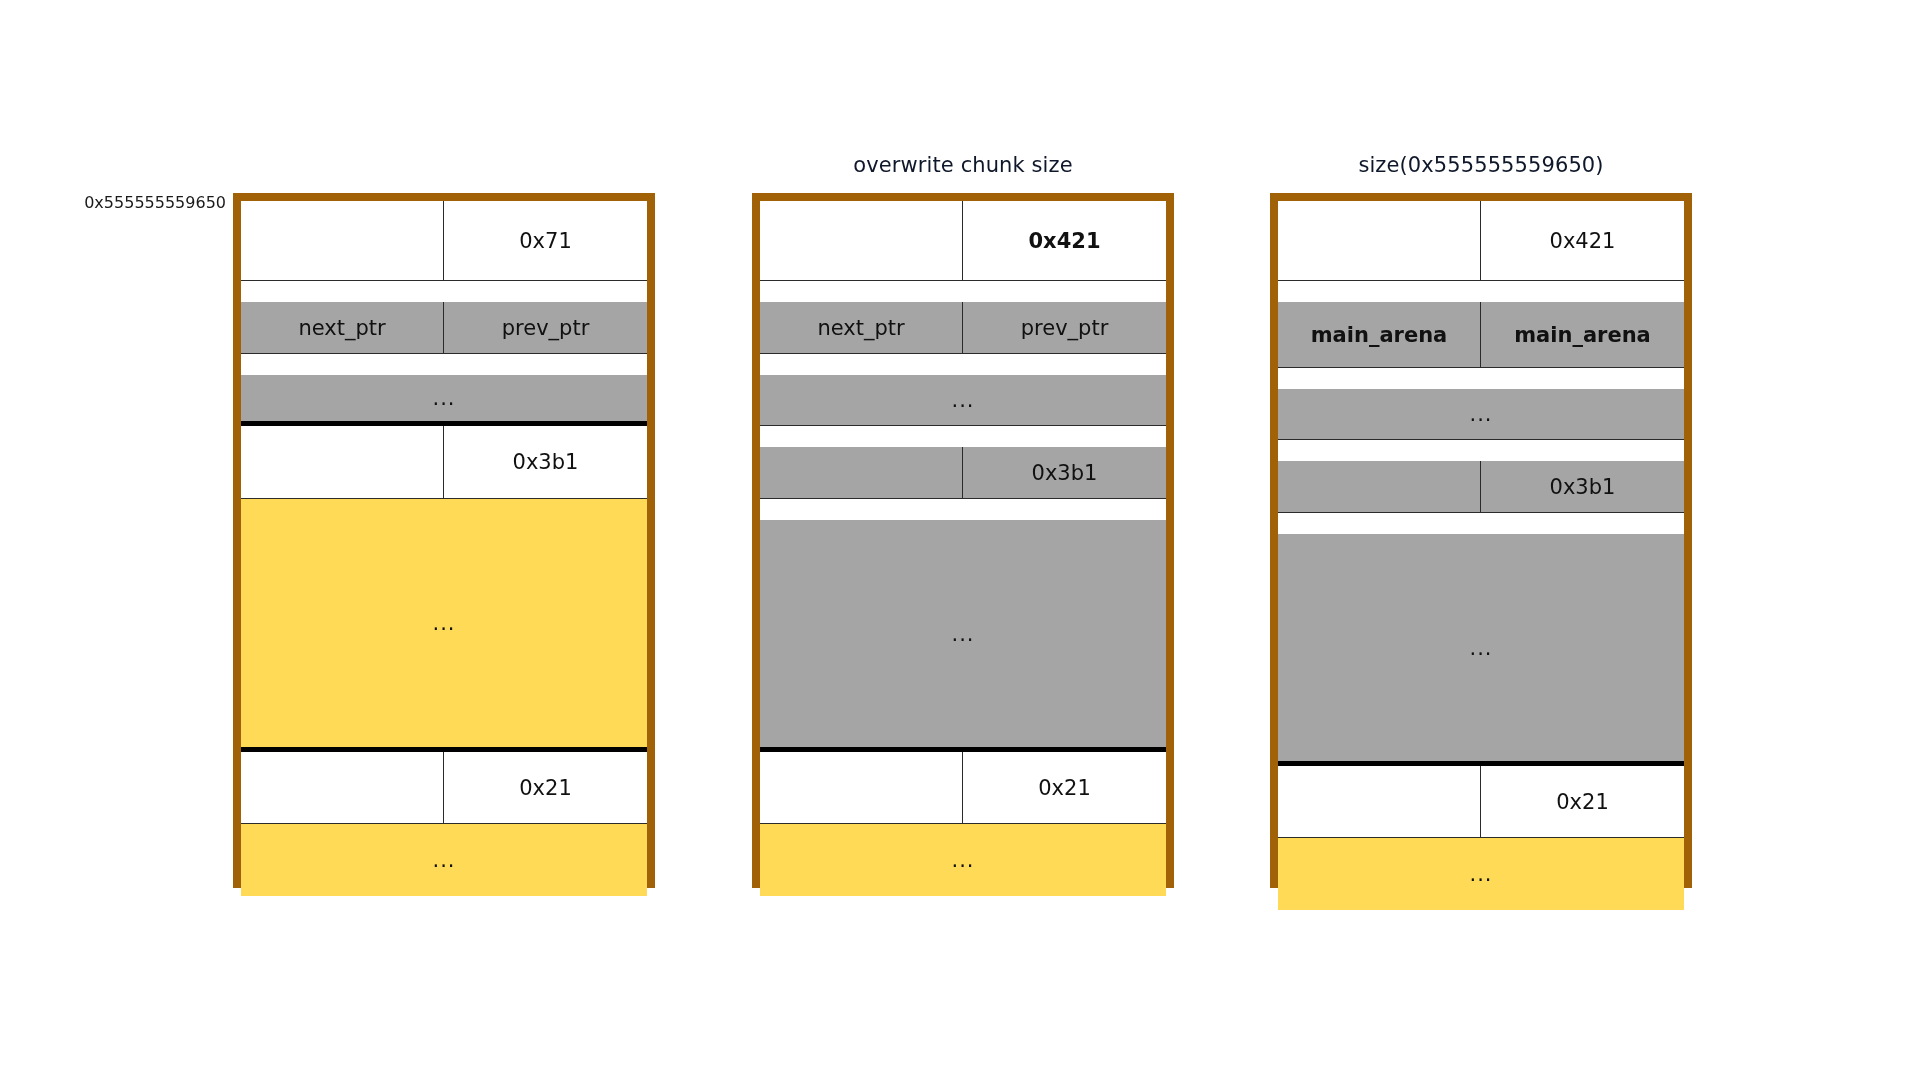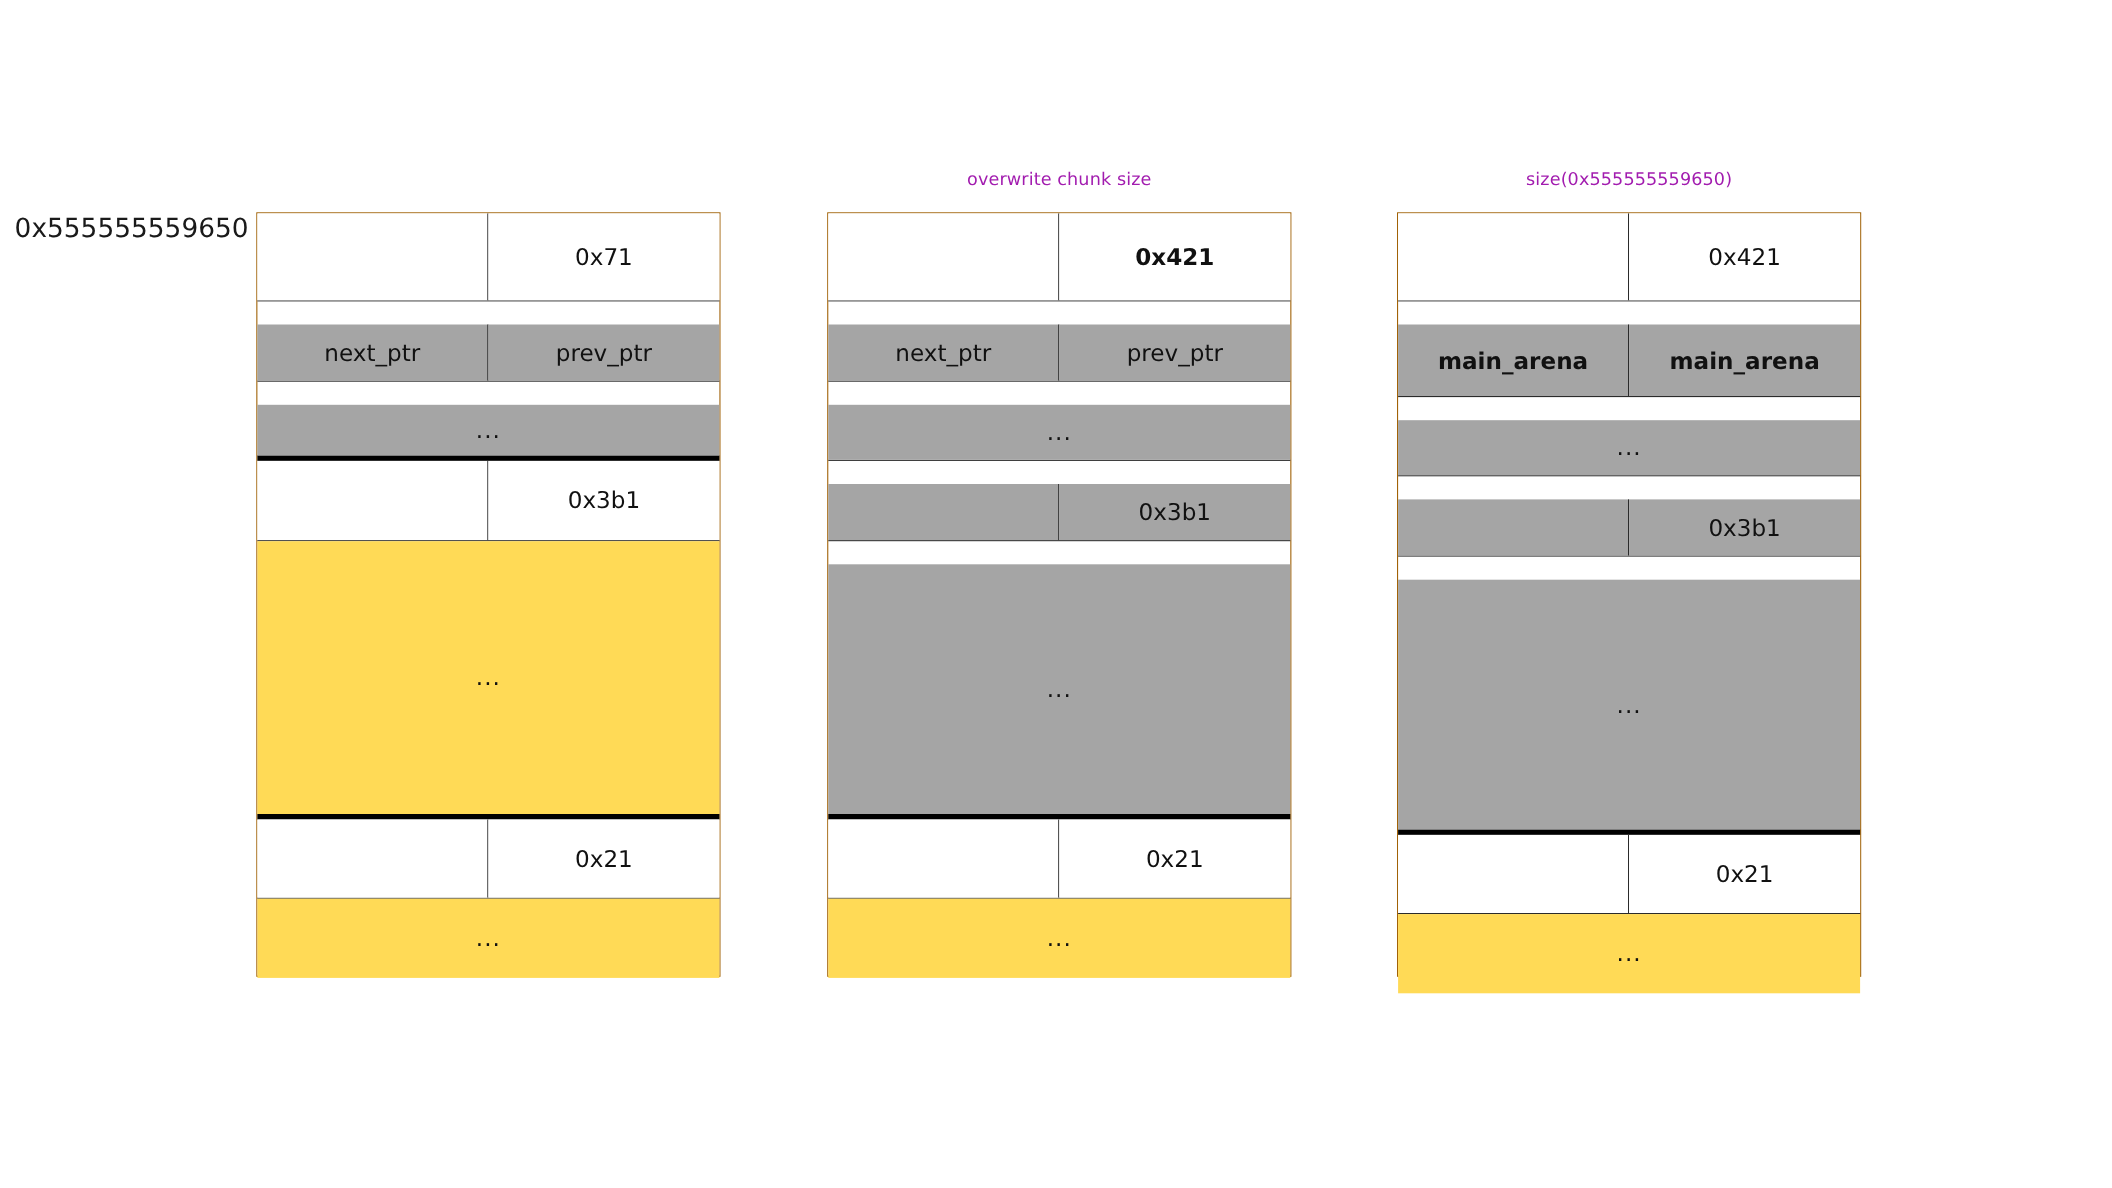--- a/index.html
+++ b/index.html
@@ -13,30 +13,30 @@
   }
   #stage{position:absolute;left:0;top:0;width:1920px;height:1080px;}
 
   .diagram{position:absolute;}
 
   .dia-title{
     position:absolute;
     top:-40px;left:50%;
     transform:translateX(-50%);
     white-space:nowrap;
-    font-size:16px;
-    color:#a21caf;
+    font-size:21px;
+    color:#0f172a;
     letter-spacing:0.1px;
   }
 
   .chunkbox{
     position:absolute;
     left:0;top:0;
     box-sizing:border-box;
-    border:1px solid #a16207;
+    border:8px solid #a16207;
     background:#ffffff;
   }
 
   .row{
     position:relative;
     box-sizing:border-box;
     display:flex;
     width:100%;
     border-bottom:1.5px solid #2b2b2b;
   }
@@ -59,21 +59,21 @@
   .cell.noborder{border-right:none;}
 
   .bold{font-weight:bold;}
 
   .bg-white{background:#ffffff;}
   .bg-gray{background:#a5a5a5;margin-top:21px;}
   .bg-yellow{background:#ffda56;}
 
   .addr-label{
     position:absolute;
-    font-size:24px;
+    font-size:16px;
     color:#1a1a1a;
     white-space:nowrap;
     text-align:right;
   }
 
   .ellipsis{
     font-size:21px;
     letter-spacing:1px;
     color:#111111;
   }

